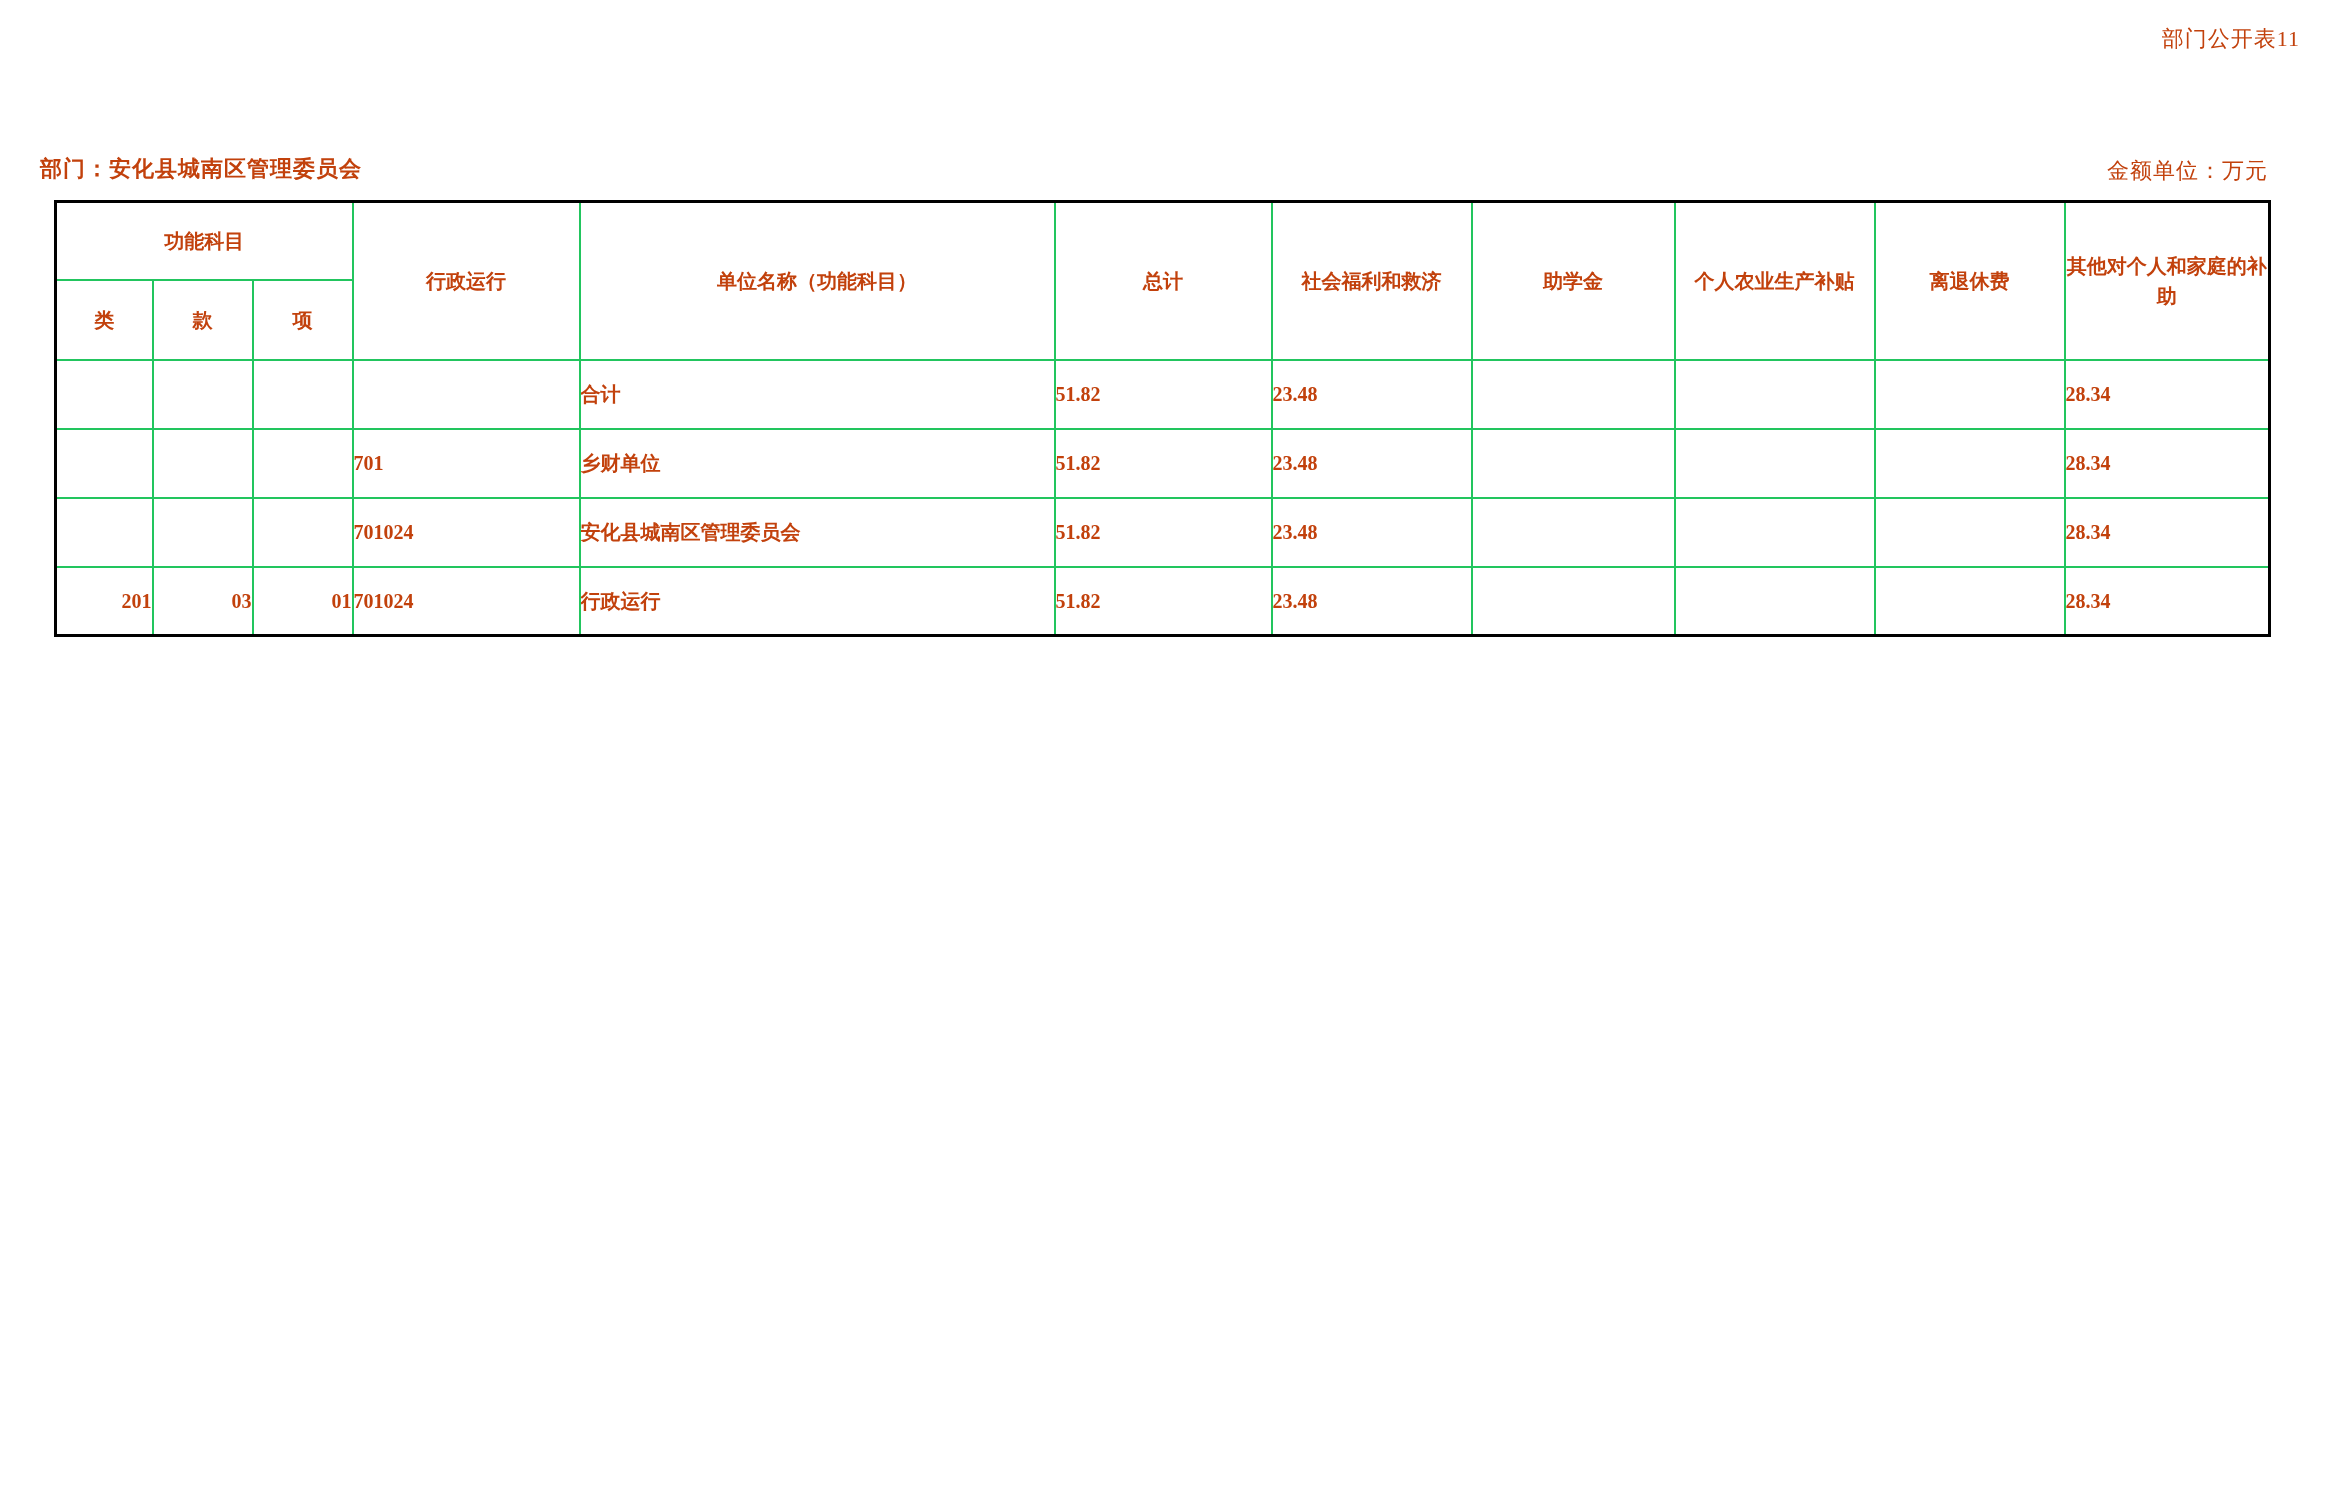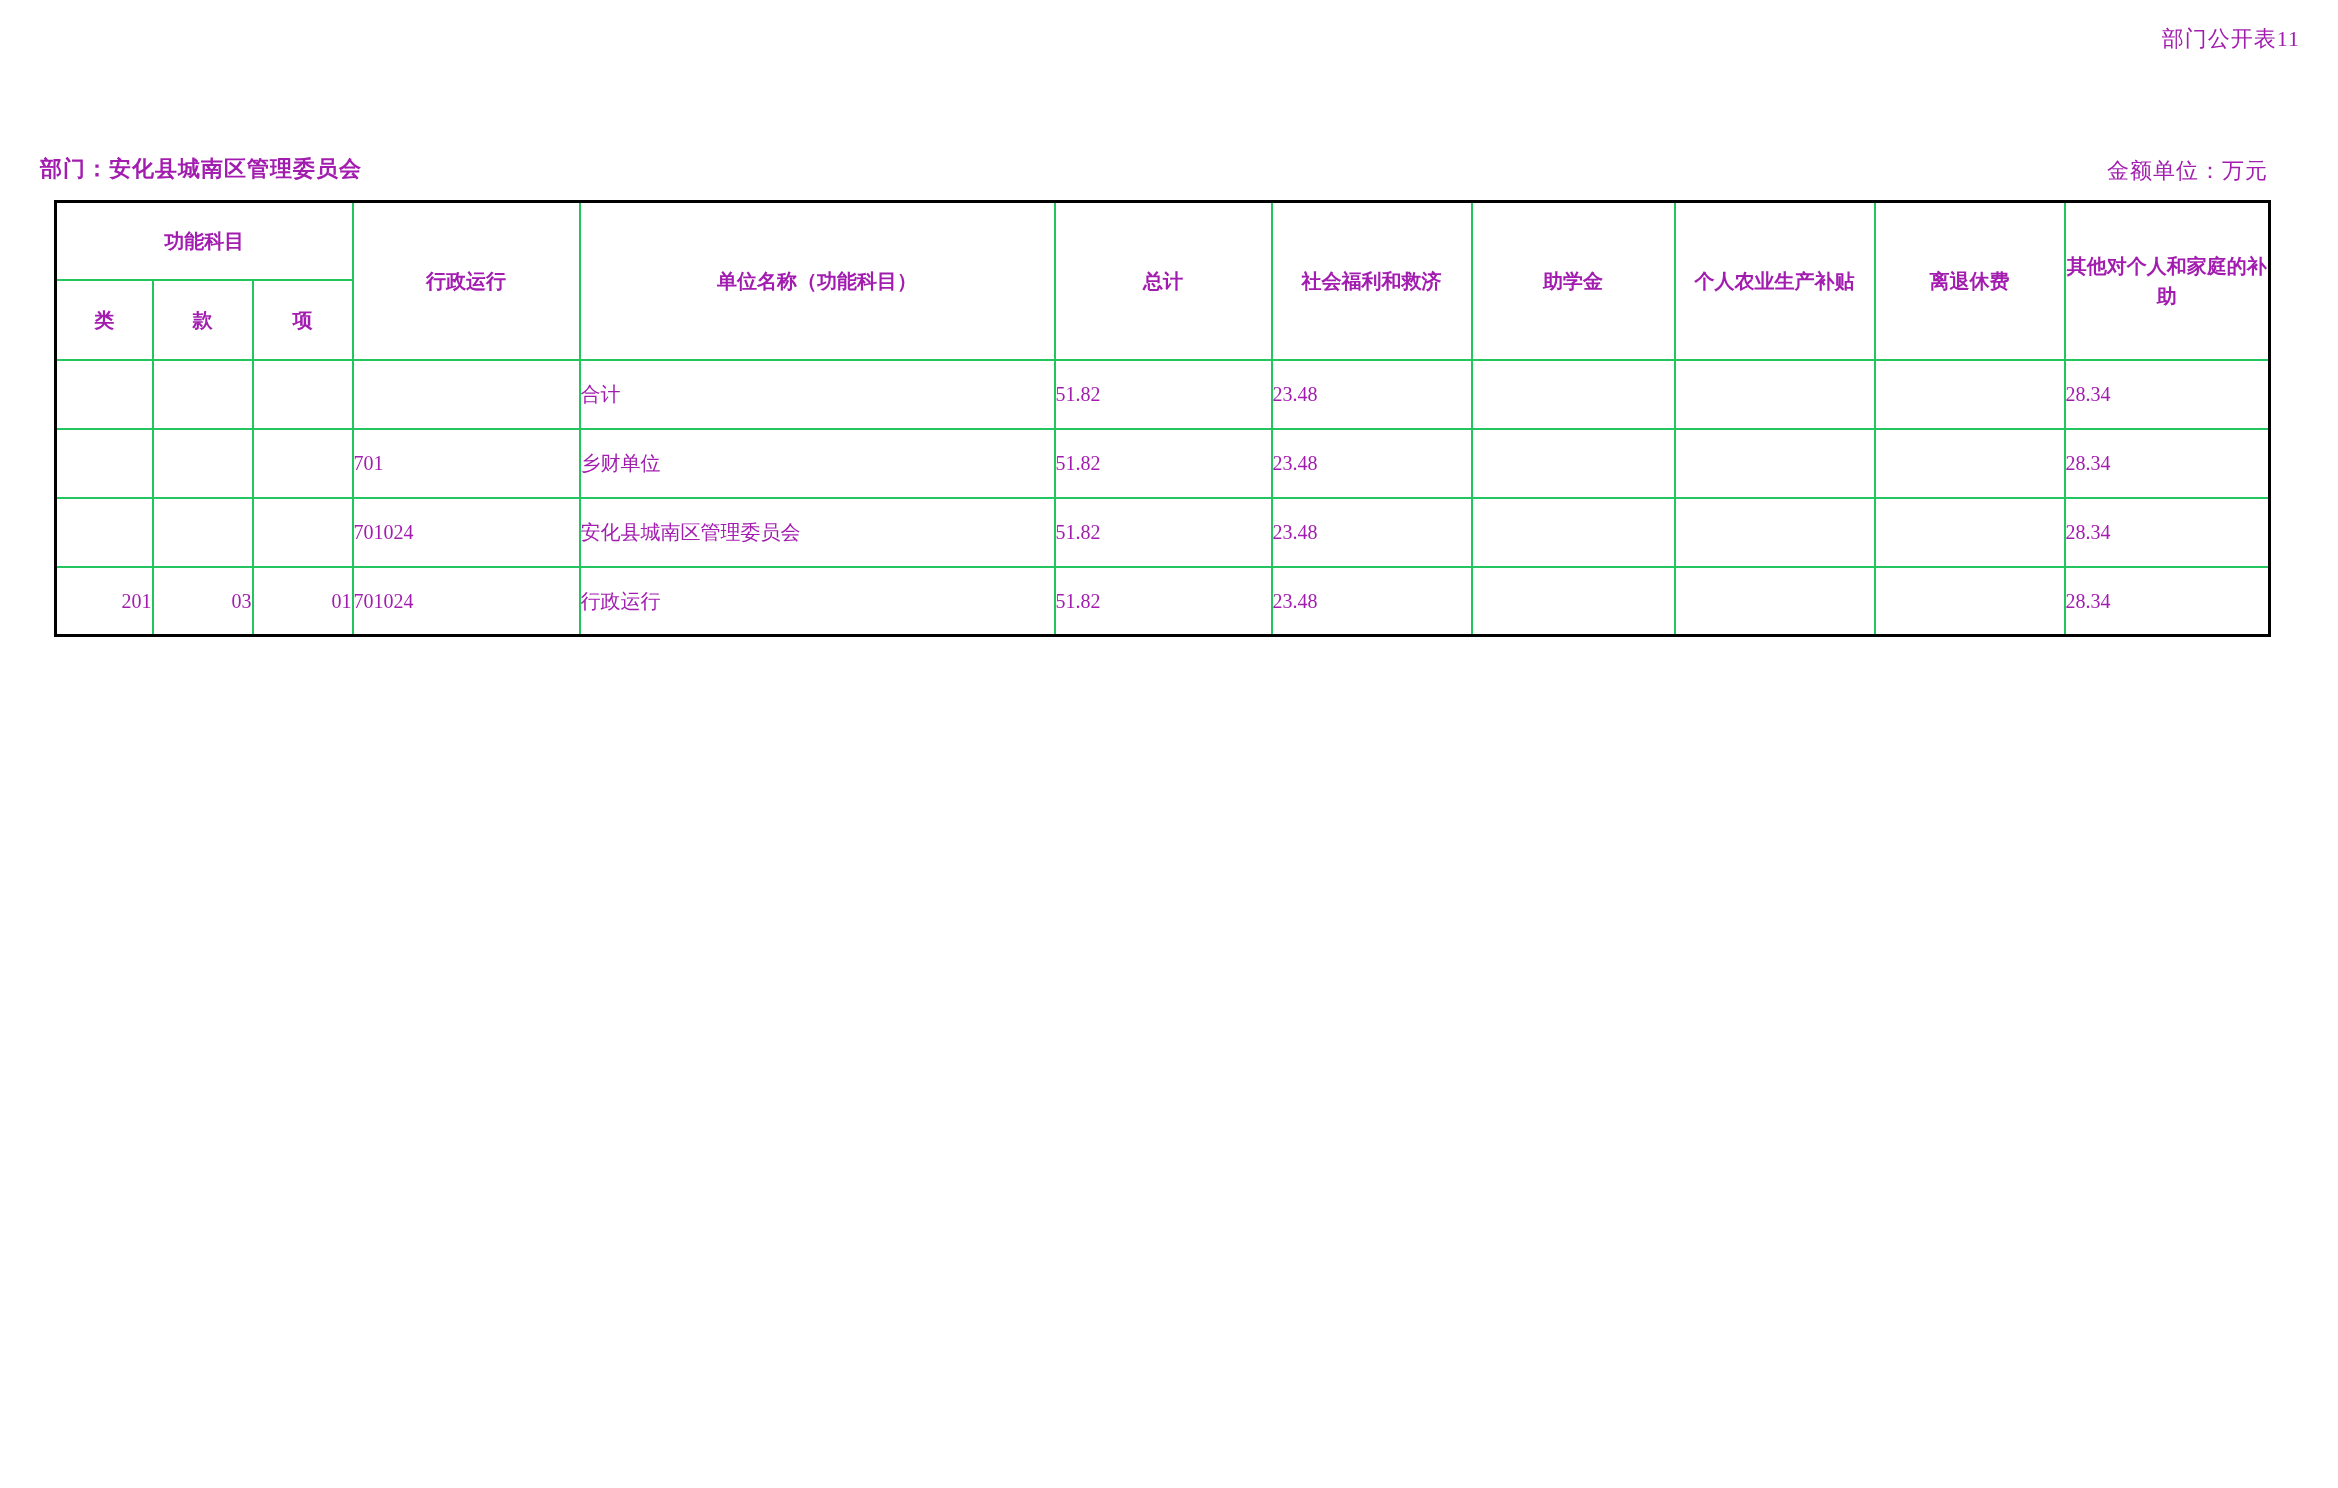--- a/index.html
+++ b/index.html
@@ -2,21 +2,21 @@
 <html><head>
 <meta charset="utf-8">
 <style>
   html, body { margin: 0; padding: 0; background: #e8e8e8; }
   .sheet {
     position: relative;
     width: 2338px;
     height: 1488px;
     background: #ffffff;
     font-family: "Liberation Serif", "DejaVu Serif", serif;
-    color: #a21caf;
+    color: #c2410c;
     overflow: hidden;
   }
   .table-code {
     position: absolute;
     top: 24px;
     right: 38px;
     font-size: 22px;
     letter-spacing: 1px;
   }
   .page-title {
@@ -62,21 +62,21 @@
     vertical-align: middle;
     font-weight: bold;
   }
   table.budget { border: 3px solid #000; }
   table.budget th {
     text-align: center;
     font-weight: bold;
     line-height: 1.5;
   }
   table.budget td {
-    font-weight: normal;
+    font-weight: bold;
     line-height: 1.2;
     margin-left: 20px;
   }
   tr.hdr1 { height: 78px; }
   tr.hdr2 { height: 80px; }
   tr.datarow { height: 69px; }
   td.num { text-align: left; padding-right: 6px; }
   td.ctr { text-align: right; }
   td.txt { text-align: left; padding-left: 4px; }
   td.ind1 { padding-left: 20px; }

